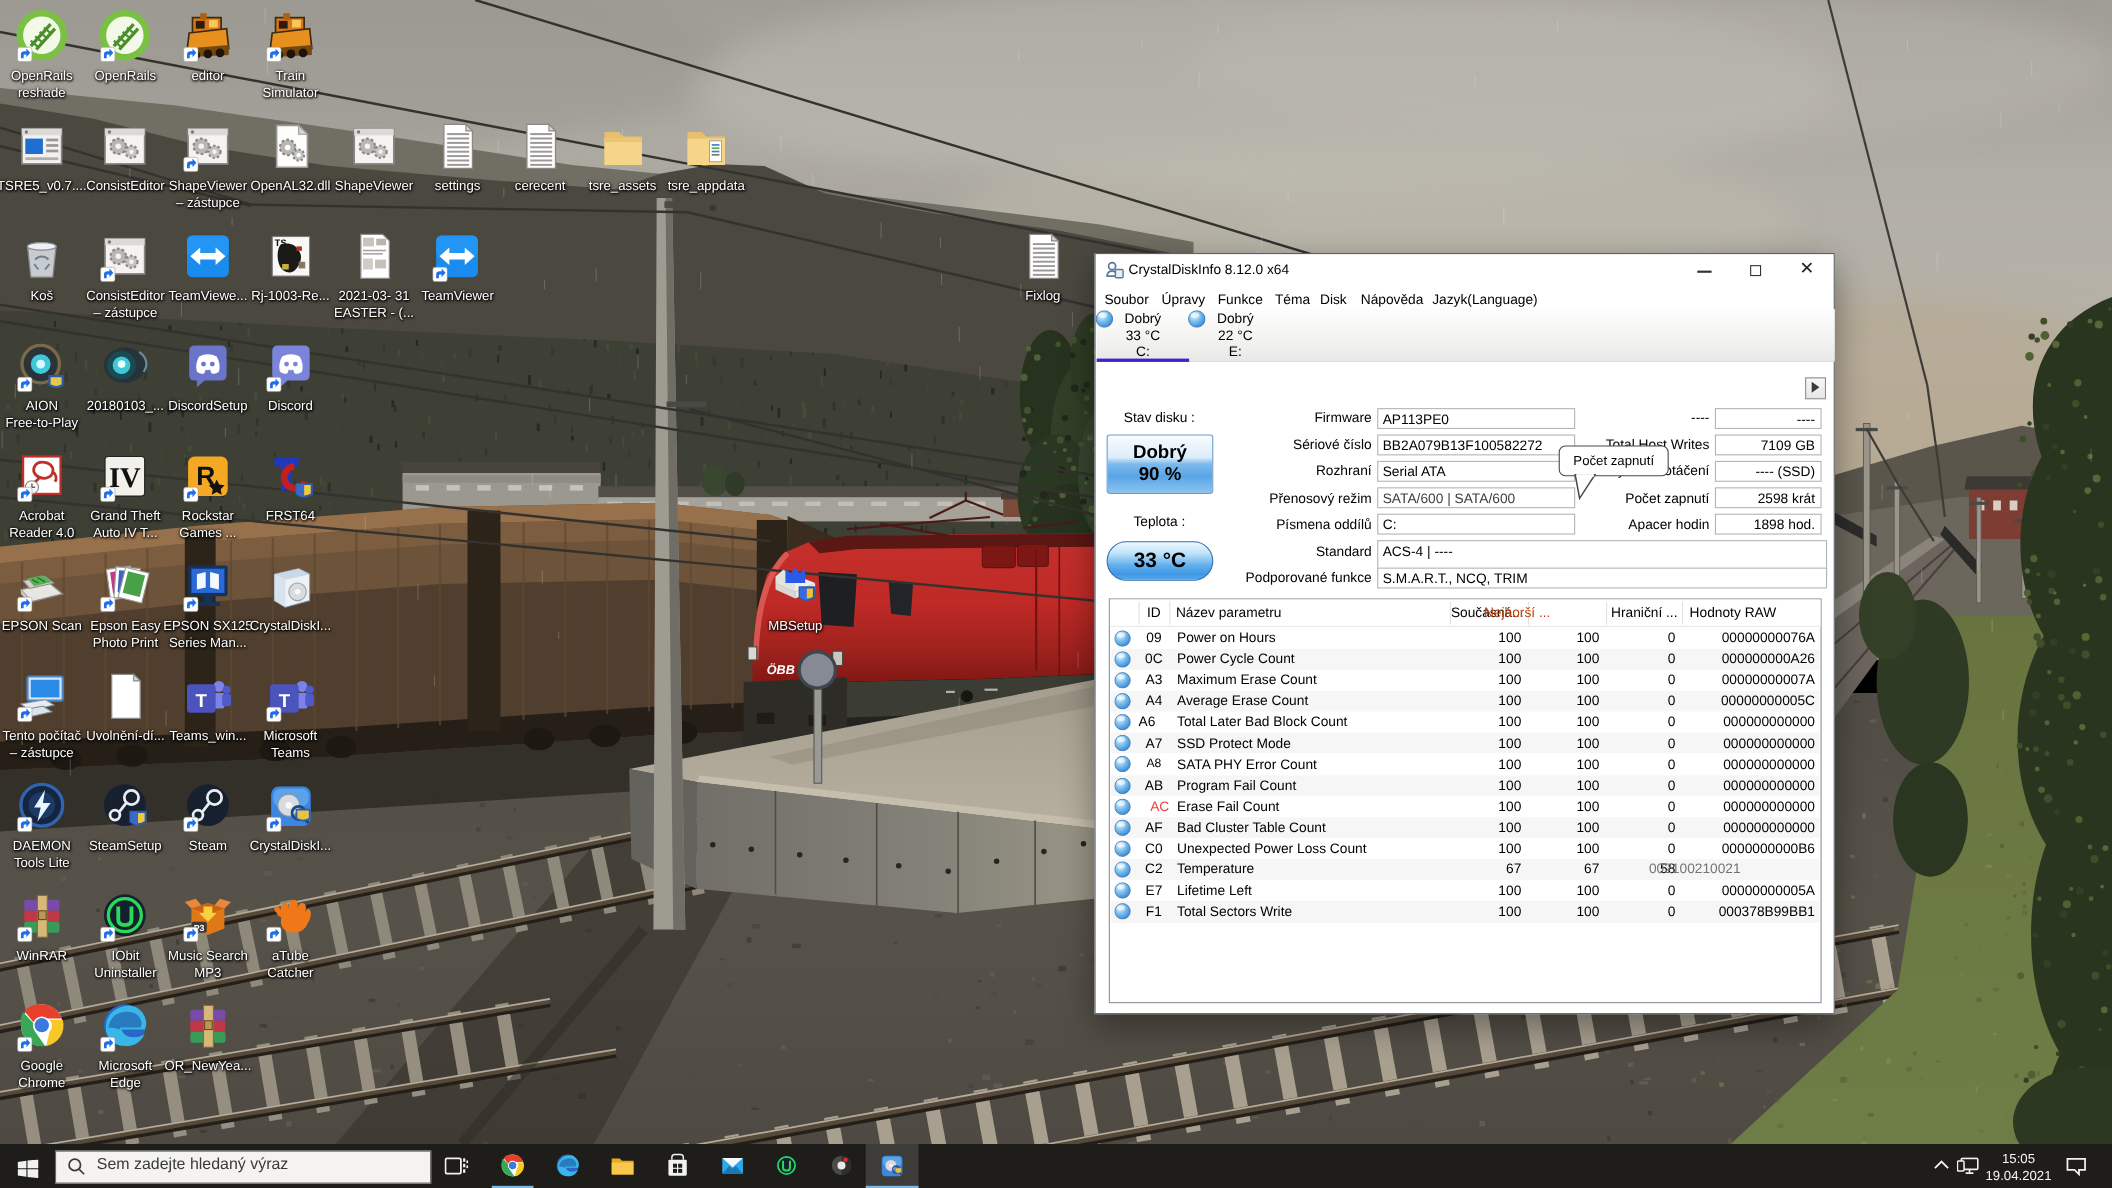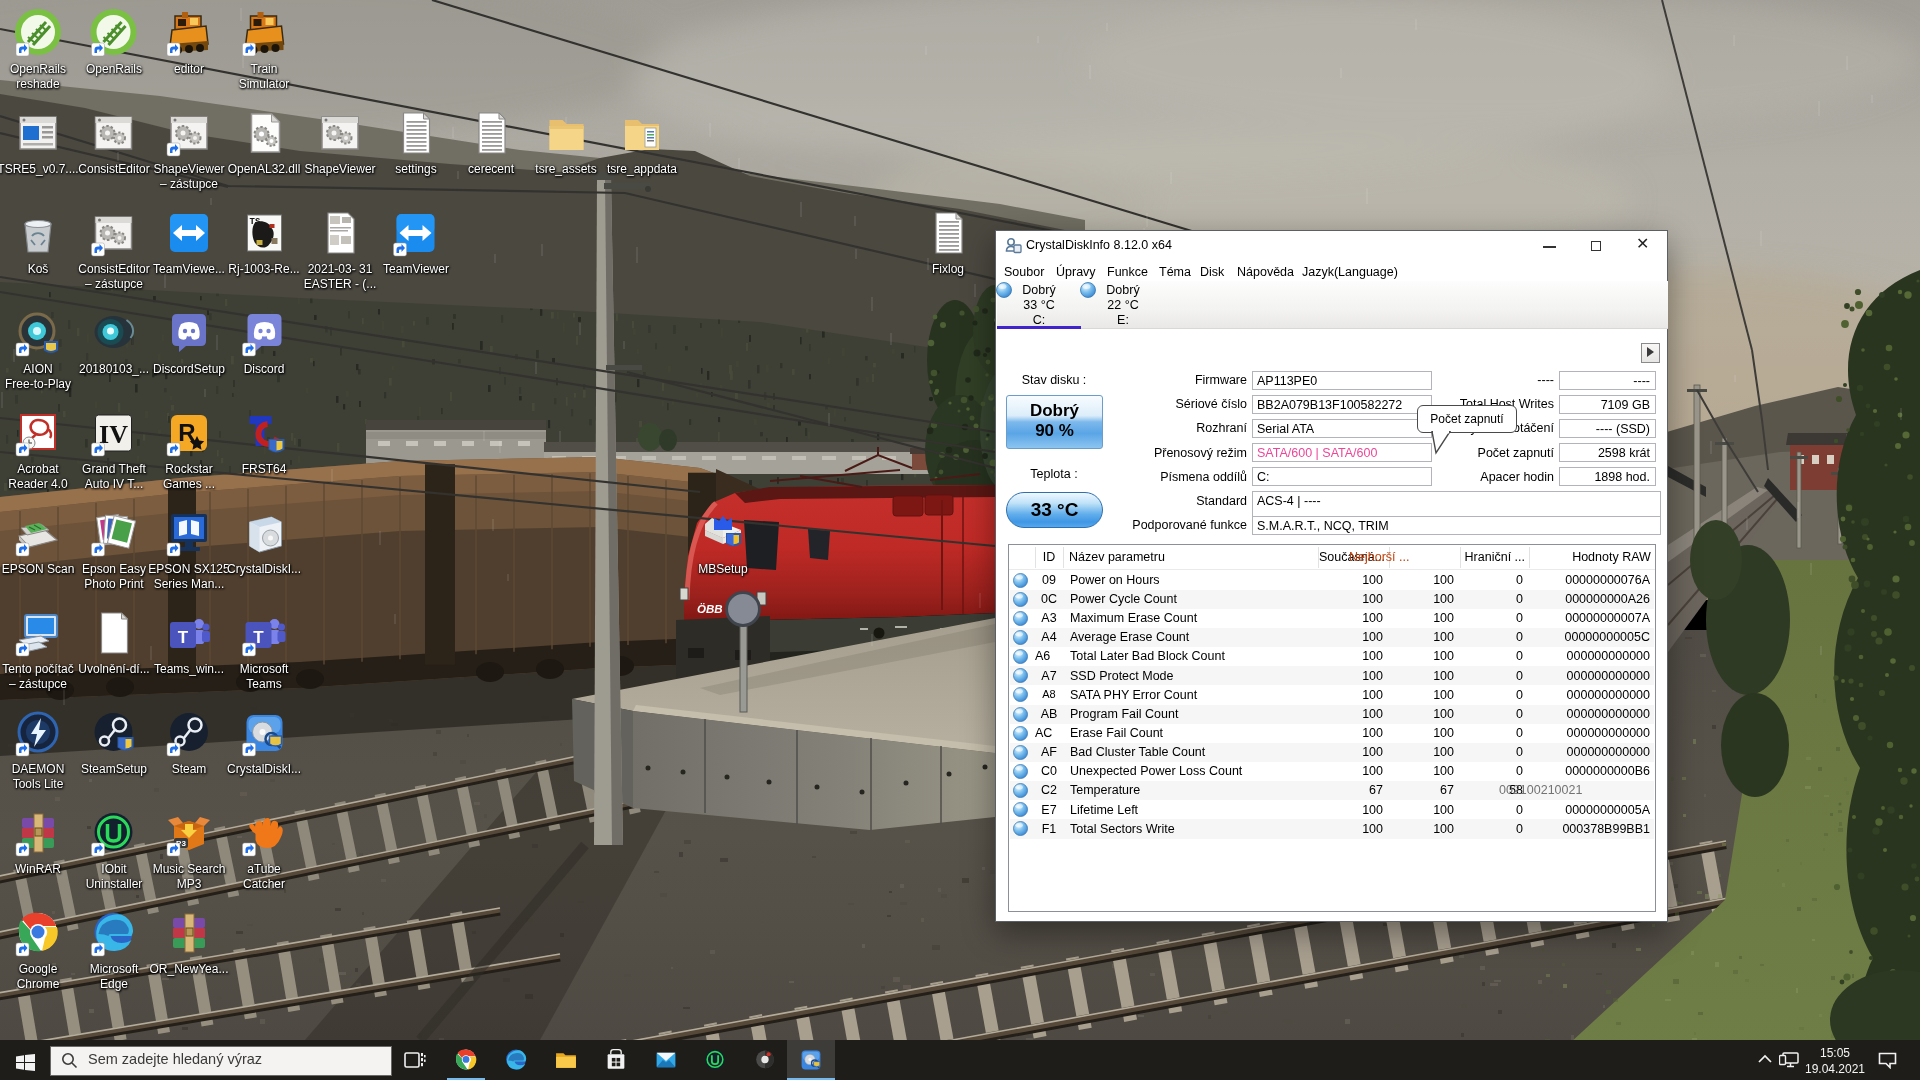--- a/index.html
+++ b/index.html
@@ -2078,21 +2078,21 @@
       </div>
       <div style="position:absolute;left:8px;top:236px;width:100px;text-align:center;font-size:12.5px;color:#000">Teplota :</div>
       <div style="position:absolute;left:10px;top:261px;width:97px;height:36px;border-radius:19px;border:1.5px solid #2f6fae;background:linear-gradient(#eef8ff,#bfe2f8 30%,#62aeec 62%,#3f97e4 85%,#55a8ec);text-align:center;line-height:34px;font-size:19px;font-weight:bold;color:#000">33 °C</div>
       <div style="position:absolute;left:96px;top:142.0px;width:155px;text-align:right;font-size:12.5px;color:#000">Firmware</div>
       <div style="position:absolute;left:256px;top:139.5px;width:180px;height:19px;border:1px solid #b2b4ba;background:#fff;font-size:12.5px;color:#000;padding:2px 0 0 4px">AP113PE0</div>
       <div style="position:absolute;left:96px;top:166.2px;width:155px;text-align:right;font-size:12.5px;color:#000">Sériové číslo</div>
       <div style="position:absolute;left:256px;top:163.7px;width:180px;height:19px;border:1px solid #b2b4ba;background:#fff;font-size:12.5px;color:#000;padding:2px 0 0 4px">BB2A079B13F100582272</div>
       <div style="position:absolute;left:96px;top:190.4px;width:155px;text-align:right;font-size:12.5px;color:#000">Rozhraní</div>
       <div style="position:absolute;left:256px;top:187.9px;width:180px;height:19px;border:1px solid #b2b4ba;background:#fff;font-size:12.5px;color:#000;padding:2px 0 0 4px">Serial ATA</div>
       <div style="position:absolute;left:96px;top:214.5px;width:155px;text-align:right;font-size:12.5px;color:#000">Přenosový režim</div>
-      <div style="position:absolute;left:256px;top:212.0px;width:180px;height:19px;border:1px solid #b2b4ba;background:#fff;font-size:12.5px;color:#ec4899;padding:2px 0 0 4px">SATA/600 | SATA/600</div>
+      <div style="position:absolute;left:256px;top:212.0px;width:180px;height:19px;border:1px solid #b2b4ba;background:#fff;font-size:12.5px;color:#404040;padding:2px 0 0 4px">SATA/600 | SATA/600</div>
       <div style="position:absolute;left:96px;top:238.7px;width:155px;text-align:right;font-size:12.5px;color:#000">Písmena oddílů</div>
       <div style="position:absolute;left:256px;top:236.2px;width:180px;height:19px;border:1px solid #b2b4ba;background:#fff;font-size:12.5px;color:#000;padding:2px 0 0 4px">C:</div>
       <div style="position:absolute;left:96px;top:262.9px;width:155px;text-align:right;font-size:12.5px;color:#000">Standard</div>
       <div style="position:absolute;left:256px;top:260.4px;width:409px;height:35px;border:1px solid #b2b4ba;background:#fff;font-size:12.5px;color:#000;padding:2px 0 0 4px">ACS-4 | ----</div>
       <div style="position:absolute;left:96px;top:287.1px;width:155px;text-align:right;font-size:12.5px;color:#000">Podporované funkce</div>
       <div style="position:absolute;left:256px;top:284.6px;width:409px;height:19px;border:1px solid #b2b4ba;background:#fff;font-size:12.5px;color:#000;padding:2px 0 0 4px">S.M.A.R.T., NCQ, TRIM</div>
       <div style="position:absolute;left:408px;top:142.0px;width:150px;text-align:right;font-size:12.5px;color:#000">----</div>
       <div style="position:absolute;left:563px;top:139.5px;width:97px;height:19px;border:1px solid #b2b4ba;background:#fff;font-size:12.5px;color:#000;text-align:right;padding:2px 5px 0 0">----</div>
       <div style="position:absolute;left:408px;top:166.2px;width:150px;text-align:right;font-size:12.5px;color:#000">Total Host Writes</div>
       <div style="position:absolute;left:563px;top:163.7px;width:97px;height:19px;border:1px solid #b2b4ba;background:#fff;font-size:12.5px;color:#000;text-align:right;padding:2px 5px 0 0">7109 GB</div>
@@ -2113,21 +2113,21 @@
         <div style="position:absolute;left:54px;top:2px;width:1px;height:21px;background:#e2e2e2"></div>
         <div style="position:absolute;left:309px;top:2px;width:1px;height:21px;background:#e2e2e2"></div>
         <div style="position:absolute;left:380px;top:2px;width:1px;height:21px;background:#e2e2e2"></div>
         <div style="position:absolute;left:451px;top:2px;width:1px;height:21px;background:#e2e2e2"></div>
         <div style="position:absolute;left:520px;top:2px;width:1px;height:21px;background:#e2e2e2"></div>
         <div style="position:absolute;left:26px;top:5px;width:28px;text-align:center;font-size:12.5px;color:#000">ID</div>
         <div style="position:absolute;left:60px;top:5px;font-size:12.5px;color:#000">Název parametru</div>
         <div style="position:absolute;left:260px;top:5px;width:116px;text-align:right;font-size:12.5px;color:#000">Současná...</div>
         <div style="position:absolute;left:340px;top:5px;width:107px;text-align:left;font-size:12.5px;color:#c2410c">Nejhorší ...</div>
         <div style="position:absolute;left:420px;top:5px;width:96px;text-align:right;font-size:12.5px;color:#000">Hraniční ...</div>
-        <div style="position:absolute;left:542px;top:5px;width:121px;text-align:center;font-size:12.5px;color:#000">Hodnoty RAW</div>
+        <div style="position:absolute;left:527px;top:5px;width:121px;text-align:left;font-size:12.5px;color:#000">Hodnoty RAW</div>
         <div style="position:absolute;left:1px;top:25.5px;width:644px;height:19.15px;background:#ffffff"></div>
         <div style="position:absolute;left:4px;top:27.5px"><svg width="15" height="15" viewBox="0 0 16 16">
             <circle cx="8" cy="8" r="7.5" fill="url(#ob1)" stroke="#3a76b0" stroke-width="0.8"></circle>
             <ellipse cx="6.5" cy="4.5" rx="4" ry="2.5" fill="#ffffff" opacity="0.55"></ellipse>
           </svg></div>
         <div style="position:absolute;left:26px;top:27.7px;width:28px;text-align:center;font-size:12.5px;color:#000">09</div>
         <div style="position:absolute;left:61px;top:27.7px;font-size:12.5px;color:#000;white-space:nowrap">Power on Hours</div>
         <div style="position:absolute;left:280px;top:27.7px;width:94px;text-align:right;font-size:12.5px;color:#000">100</div>
         <div style="position:absolute;left:351px;top:27.7px;width:94px;text-align:right;font-size:12.5px;color:#000">100</div>
         <div style="position:absolute;left:420px;top:27.7px;width:94px;text-align:right;font-size:12.5px;color:#000">0</div>
@@ -2207,21 +2207,21 @@
         <div style="position:absolute;left:61px;top:161.7px;font-size:12.5px;color:#000;white-space:nowrap">Program Fail Count</div>
         <div style="position:absolute;left:280px;top:161.7px;width:94px;text-align:right;font-size:12.5px;color:#000">100</div>
         <div style="position:absolute;left:351px;top:161.7px;width:94px;text-align:right;font-size:12.5px;color:#000">100</div>
         <div style="position:absolute;left:420px;top:161.7px;width:94px;text-align:right;font-size:12.5px;color:#000">0</div>
         <div style="position:absolute;left:490px;top:161.7px;width:151px;text-align:right;font-size:12.5px;color:#000">000000000000</div>
         <div style="position:absolute;left:1px;top:178.7px;width:644px;height:19.15px;background:#ffffff"></div>
         <div style="position:absolute;left:4px;top:180.7px"><svg width="15" height="15" viewBox="0 0 16 16">
             <circle cx="8" cy="8" r="7.5" fill="url(#ob1)" stroke="#3a76b0" stroke-width="0.8"></circle>
             <ellipse cx="6.5" cy="4.5" rx="4" ry="2.5" fill="#ffffff" opacity="0.55"></ellipse>
           </svg></div>
-        <div style="position:absolute;left:26px;top:180.9px;width:28px;text-align:left;font-size:12.5px;color:#000000">AC</div>
+        <div style="position:absolute;left:26px;top:180.9px;width:28px;text-align:right;font-size:12.5px;color:#ef4444">AC</div>
         <div style="position:absolute;left:61px;top:180.9px;font-size:12.5px;color:#000;white-space:nowrap">Erase Fail Count</div>
         <div style="position:absolute;left:280px;top:180.9px;width:94px;text-align:right;font-size:12.5px;color:#000">100</div>
         <div style="position:absolute;left:351px;top:180.9px;width:94px;text-align:right;font-size:12.5px;color:#000">100</div>
         <div style="position:absolute;left:420px;top:180.9px;width:94px;text-align:right;font-size:12.5px;color:#000">0</div>
         <div style="position:absolute;left:490px;top:180.9px;width:151px;text-align:right;font-size:12.5px;color:#000">000000000000</div>
         <div style="position:absolute;left:1px;top:197.8px;width:644px;height:19.15px;background:#f6f6f7"></div>
         <div style="position:absolute;left:4px;top:199.8px"><svg width="15" height="15" viewBox="0 0 16 16">
             <circle cx="8" cy="8" r="7.5" fill="url(#ob1)" stroke="#3a76b0" stroke-width="0.8"></circle>
             <ellipse cx="6.5" cy="4.5" rx="4" ry="2.5" fill="#ffffff" opacity="0.55"></ellipse>
           </svg></div>

